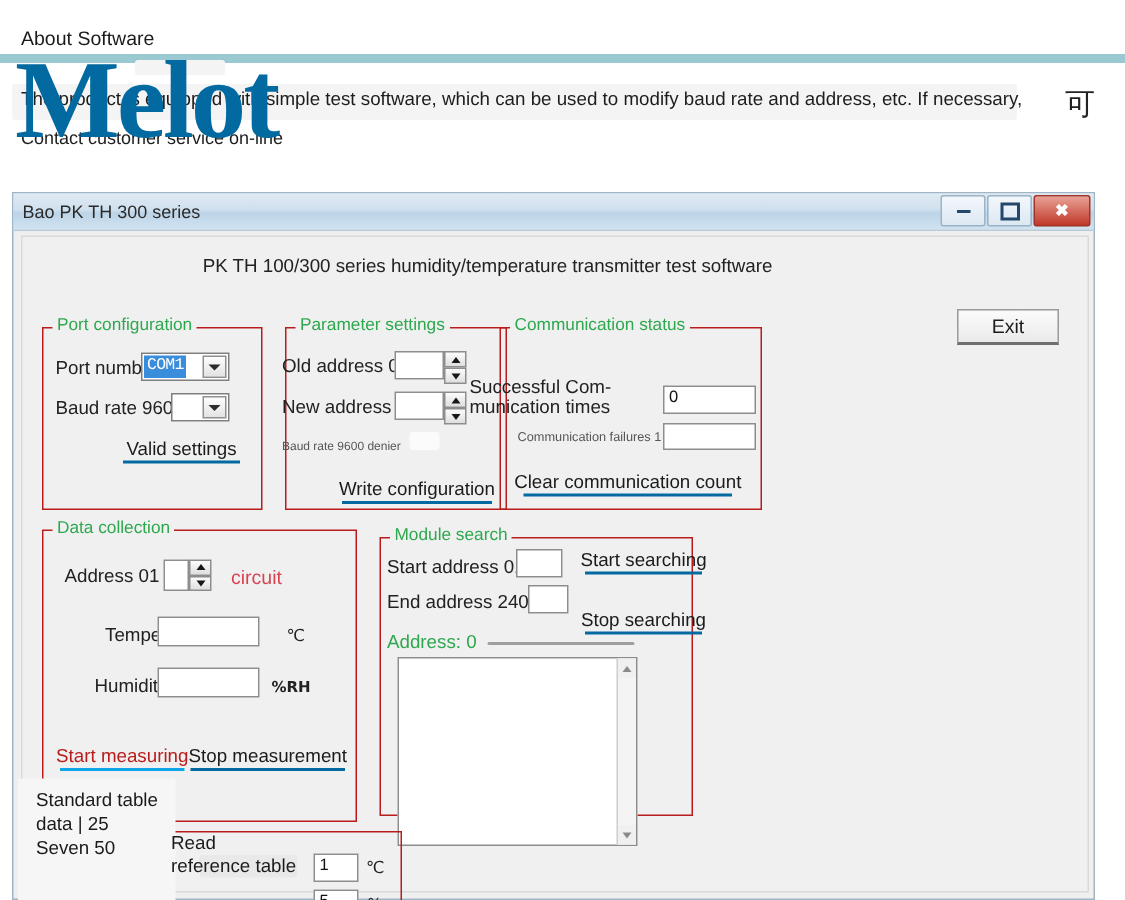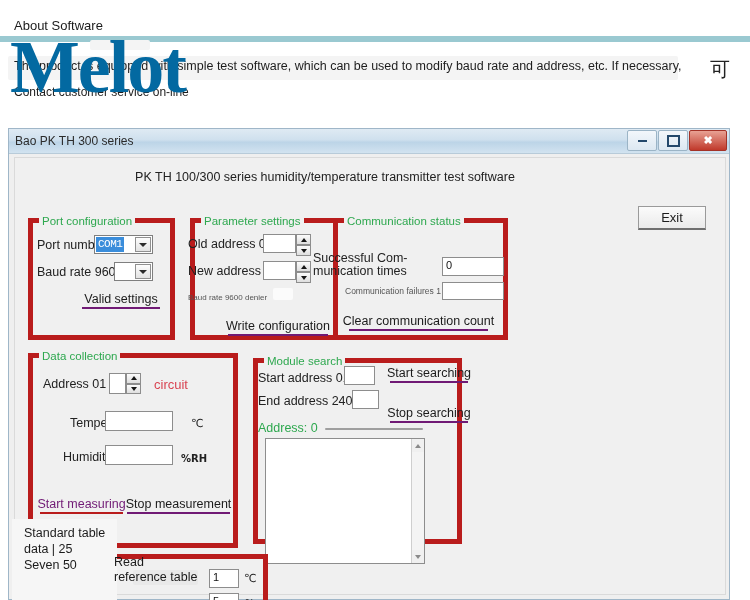--- a/index.html
+++ b/index.html
@@ -56,21 +56,21 @@
   .glyph-min{display:block;width:9px;height:3px;border-bottom:2px solid #23486b;margin-top:-3px;}
   .glyph-max{display:block;width:9px;height:8px;border:2px solid #23486b;}
 
   .client{
     position:absolute;left:5px;top:28px;width:712px;height:438px;
     background:#f0f0f0;border:1px solid #dadada;box-sizing:border-box;
   }
   .app-heading{position:absolute;left:0;top:12px;width:620px;text-align:center;font-size:12.5px;color:#222;}
 
   
-  .group{position:absolute;border:5px solid #b91c1c;box-sizing:border-box;background:transparent;}
+  .group{position:absolute;border:1px solid #b91c1c;box-sizing:border-box;background:transparent;}
   .group-title{
     position:absolute;top:-8px;left:6px;padding:0 3px;
     background:#f0f0f0;font-size:11.5px;color:#2ea84f;white-space:nowrap;
   }
 
   .lbl{position:absolute;font-size:12.5px;color:#222;white-space:nowrap;}
   .lbl-sm{position:absolute;font-size:8px;color:#555;white-space:nowrap;}
   .lbl-red{position:absolute;font-size:13px;color:#d94452;white-space:nowrap;}
   .lbl-green{position:absolute;font-size:12.5px;color:#2ea84f;white-space:nowrap;}
 
@@ -112,22 +112,22 @@
 
   .btn{
     position:absolute;box-sizing:border-box;
     background:#efefef;
     border:1px solid #c6c6c6;border-bottom:2px solid #6f6f6f;
     font-size:12.5px;color:#1b1b1b;
     display:flex;align-items:center;justify-content:center;
     white-space:nowrap;
     font-family:"Liberation Sans",sans-serif;
   }
-  .btn.plain{background:transparent;border:none;border-bottom:2px solid #701a75;}
-  .btn.disabled{color:#701a75;border-bottom:2px solid #b91c1c;}
+  .btn.plain{background:transparent;border:none;border-bottom:2px solid #0369a1;}
+  .btn.disabled{color:#b91c1c;border-bottom:2px solid #0ea5e9;}
   .btn.exit{
     background:linear-gradient(to bottom,#fbfbfb,#eaeaea);
     border:1px solid #9a9a9a;border-bottom:2px solid #6f6f6f;
     font-size:13px;
   }
 
   
   .listbox{
     position:absolute;background:#ffffff;border:1px solid #8d8d8d;box-sizing:border-box;
   }

